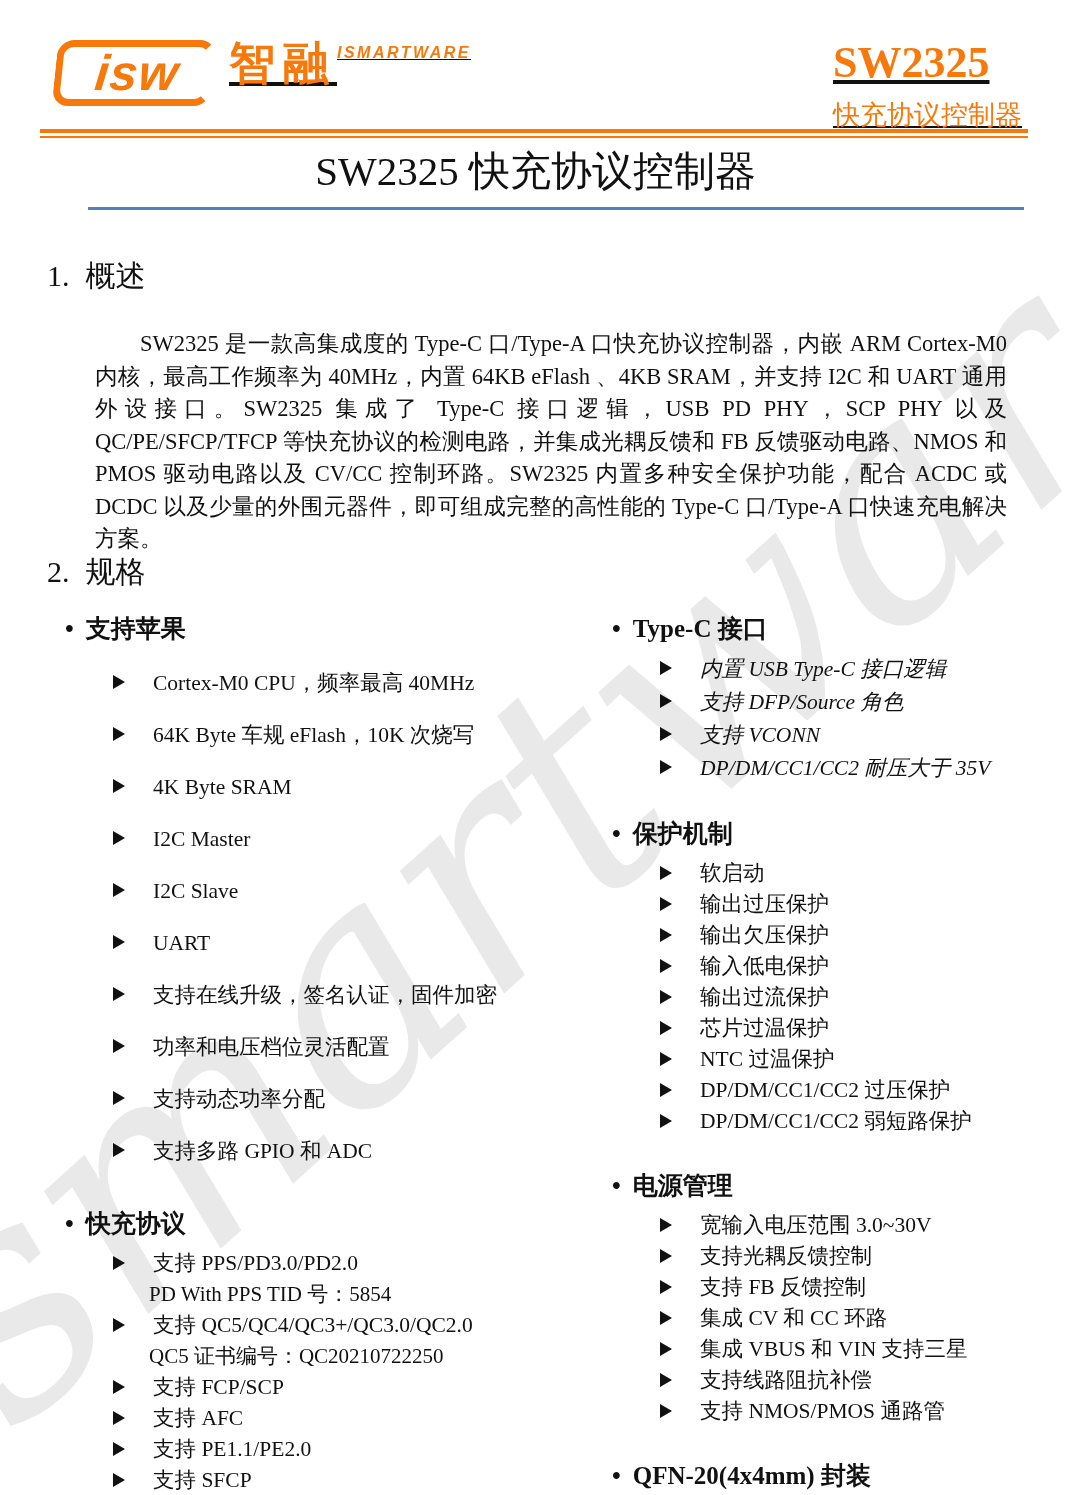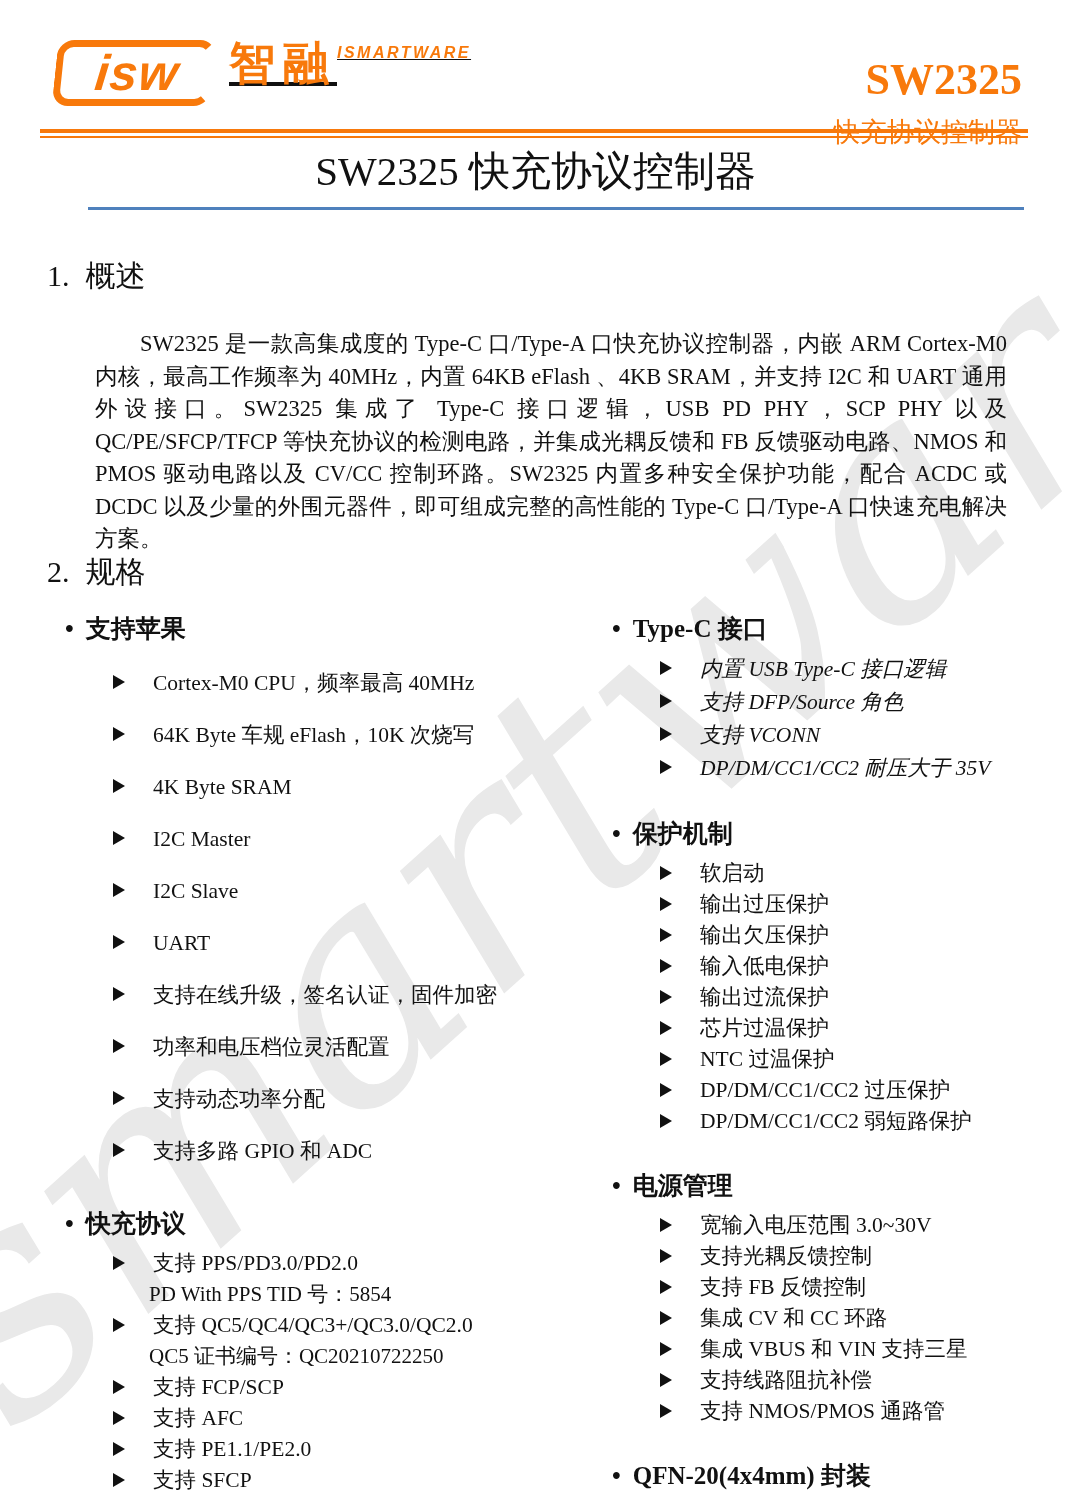--- a/index.html
+++ b/index.html
@@ -33,21 +33,21 @@
   }
   .logo-right{display:flex;text-decoration:underline;}
   .logo-cn{
     color:var(--orange);font-weight:bold;font-size:46px;line-height:1.0;
     letter-spacing:8px;font-family:"Liberation Sans",sans-serif;
   }
   .logo-sub{
     color:var(--orange);font-family:"Liberation Sans",sans-serif;font-style:italic;
     font-weight:bold;font-size:16px;letter-spacing:2.5px;margin-top:4px;
   }
-  .header-part{position:absolute;right:46px;top:57px;text-align:right;}
+  .header-part{position:absolute;right:46px;top:40px;text-align:left;text-decoration:underline;}
   .part-number{color:var(--orange);font-weight:bold;font-size:44px;line-height:1.05;}
   .part-sub{color:var(--orange);font-size:27px;line-height:1.15;margin-top:14px;}
   
   .rule-orange{
     position:absolute;left:40px;right:40px;top:129px;height:3px;
     border-top:4px solid var(--orange);border-bottom:2px solid var(--orange);
   }
   .doc-title{position:absolute;left:3px;right:0;top:144px;text-align:center;font-size:41px;}
   .rule-blue{position:absolute;left:88px;right:44px;top:207px;height:3px;background:var(--blue);}
   

